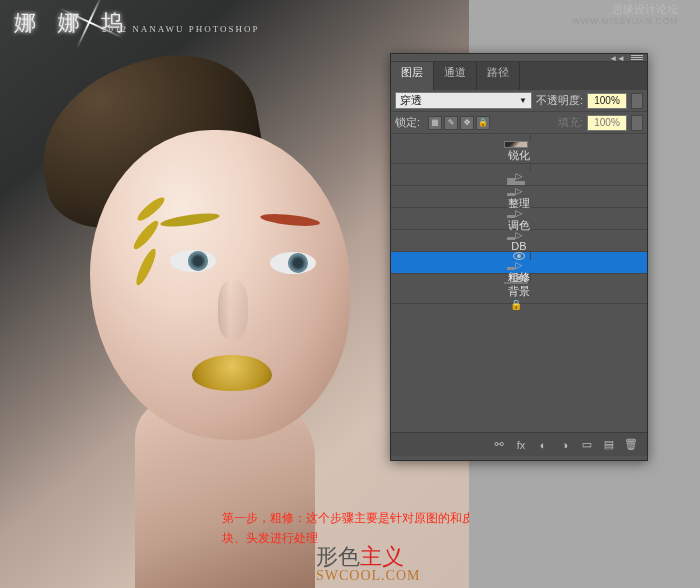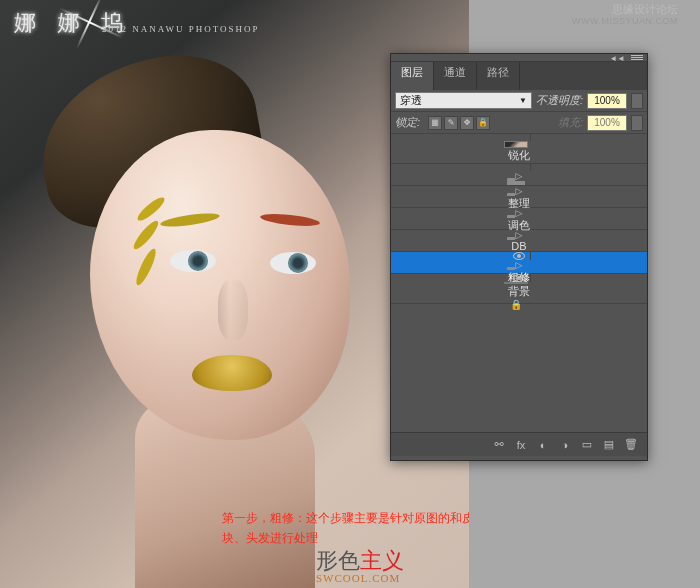--- a/index.html
+++ b/index.html
@@ -26,36 +26,36 @@
   .title-logo { position: absolute; left: 14px; top: 8px; color: #e8e8e8; font-family: "KaiTi", serif; font-size: 22px; letter-spacing: 8px; text-shadow: 0 0 4px #fff; }
   .title-sub { position: absolute; left: 102px; top: 24px; color: #c9c9c9; font-size: 9px; letter-spacing: 2px; font-family: serif; }
   .sparkle { position: absolute; left: 56px; top: 22px; width: 70px; height: 2px; background: linear-gradient(90deg, rgba(255,255,255,0), #fff, rgba(255,255,255,0)); transform: rotate(25deg); }
   .sparkle::after { content: ""; position: absolute; left: 32px; top: -28px; width: 2px; height: 58px; background: linear-gradient(rgba(255,255,255,0), #fff, rgba(255,255,255,0)); }
   .forum-text { position: absolute; right: 22px; top: 2px; color: #bbb; font-size: 11px; }
   .forum-url { position: absolute; right: 22px; top: 16px; color: #999; font-size: 9px; letter-spacing: 0.5px; }
   .caption { position: absolute; left: 222px; top: 508px; width: 300px; color: #ff2a1a; font-size: 12px; line-height: 1.7; font-weight: 500; }
   .bottom-logo { position: absolute; left: 316px; bottom: 4px; font-family: "KaiTi", serif; font-size: 22px; }
   .bottom-logo .g1 { color: #555; }
   .bottom-logo .g2 { color: #d22; }
-  .bottom-logo .sub { font-size: 11px; color: #b73; letter-spacing: 1px; display: block; text-align: left; margin-top: -4px; }
+  .bottom-logo .sub { font-size: 14px; color: #b73; letter-spacing: 1px; display: block; text-align: right; margin-top: -4px; }
 
   .gray-area { position: absolute; left: 469px; top: 0; width: 231px; height: 588px; background: #a8a8a8; }
 
   .panel { position: absolute; left: 390px; top: 53px; width: 258px; height: 408px; background: #535353; box-shadow: 0 2px 12px rgba(0,0,0,0.5); font-size: 11px; color: #ddd; border: 1px solid #2c2c2c; }
   .panel-top { height: 8px; background: #535353; border-bottom: 1px solid #3b3b3b; position: relative; }
   .panel-top .menu-icon { position: absolute; right: 4px; top: 1px; width: 12px; height: 6px; display: flex; flex-direction: column; gap: 1px; }
   .panel-top .menu-icon span { height: 1px; background: #bbb; }
   .panel-top .arrows { position: absolute; right: 22px; top: 0; color: #bbb; font-size: 8px; }
   .tabs { display: flex; height: 28px; background: #424242; font-size: 11px; }
   .tab { padding: 3px 10px 0; color: #bbb; border-right: 1px solid #333; cursor: pointer; }
   .tab.active { background: #535353; color: #eee; }
   .row { display: flex; align-items: center; height: 22px; padding: 0 4px; border-bottom: 1px solid #444; gap: 4px; }
   .dropdown { flex: 1; height: 17px; background: #e9e9e9; color: #222; font-size: 11px; padding: 1px 4px; display: flex; align-items: center; justify-content: space-between; border: 1px solid #777; }
   .dropdown .tri { font-size: 8px; }
-  .label { color: #ccc; font-size: 11px; font-style: italic; }
+  .label { color: #ccc; font-size: 11px; }
   .pct-box { width: 40px; height: 16px; background: #fef9c3; color: #222; font-size: 10px; display: flex; align-items: center; justify-content: center; border: 1px solid #777; }
   .slider-btn { width: 12px; height: 16px; background: #6a6a6a; border: 1px solid #444; }
   .lock-icons { display: flex; gap: 2px; margin-left: 4px; }
   .lock-icons span { width: 14px; height: 14px; background: #6d6d6d; border: 1px solid #444; display: inline-flex; align-items: center; justify-content: center; font-size: 8px; color: #ccc; }
 
   .layer-list { height: 298px; background: #535353; overflow: hidden; }
   .layer { display: flex; align-items: center; height: 30px; border-bottom: 1px solid #444; flex-direction: column; }
   .layer.folder { height: 22px; }
   .layer.sel { background: #1976d2; color: #fff; }
   .vis { width: 24px; height: 100%; display: flex; align-items: center; justify-content: center; border-right: 1px solid #444; }

